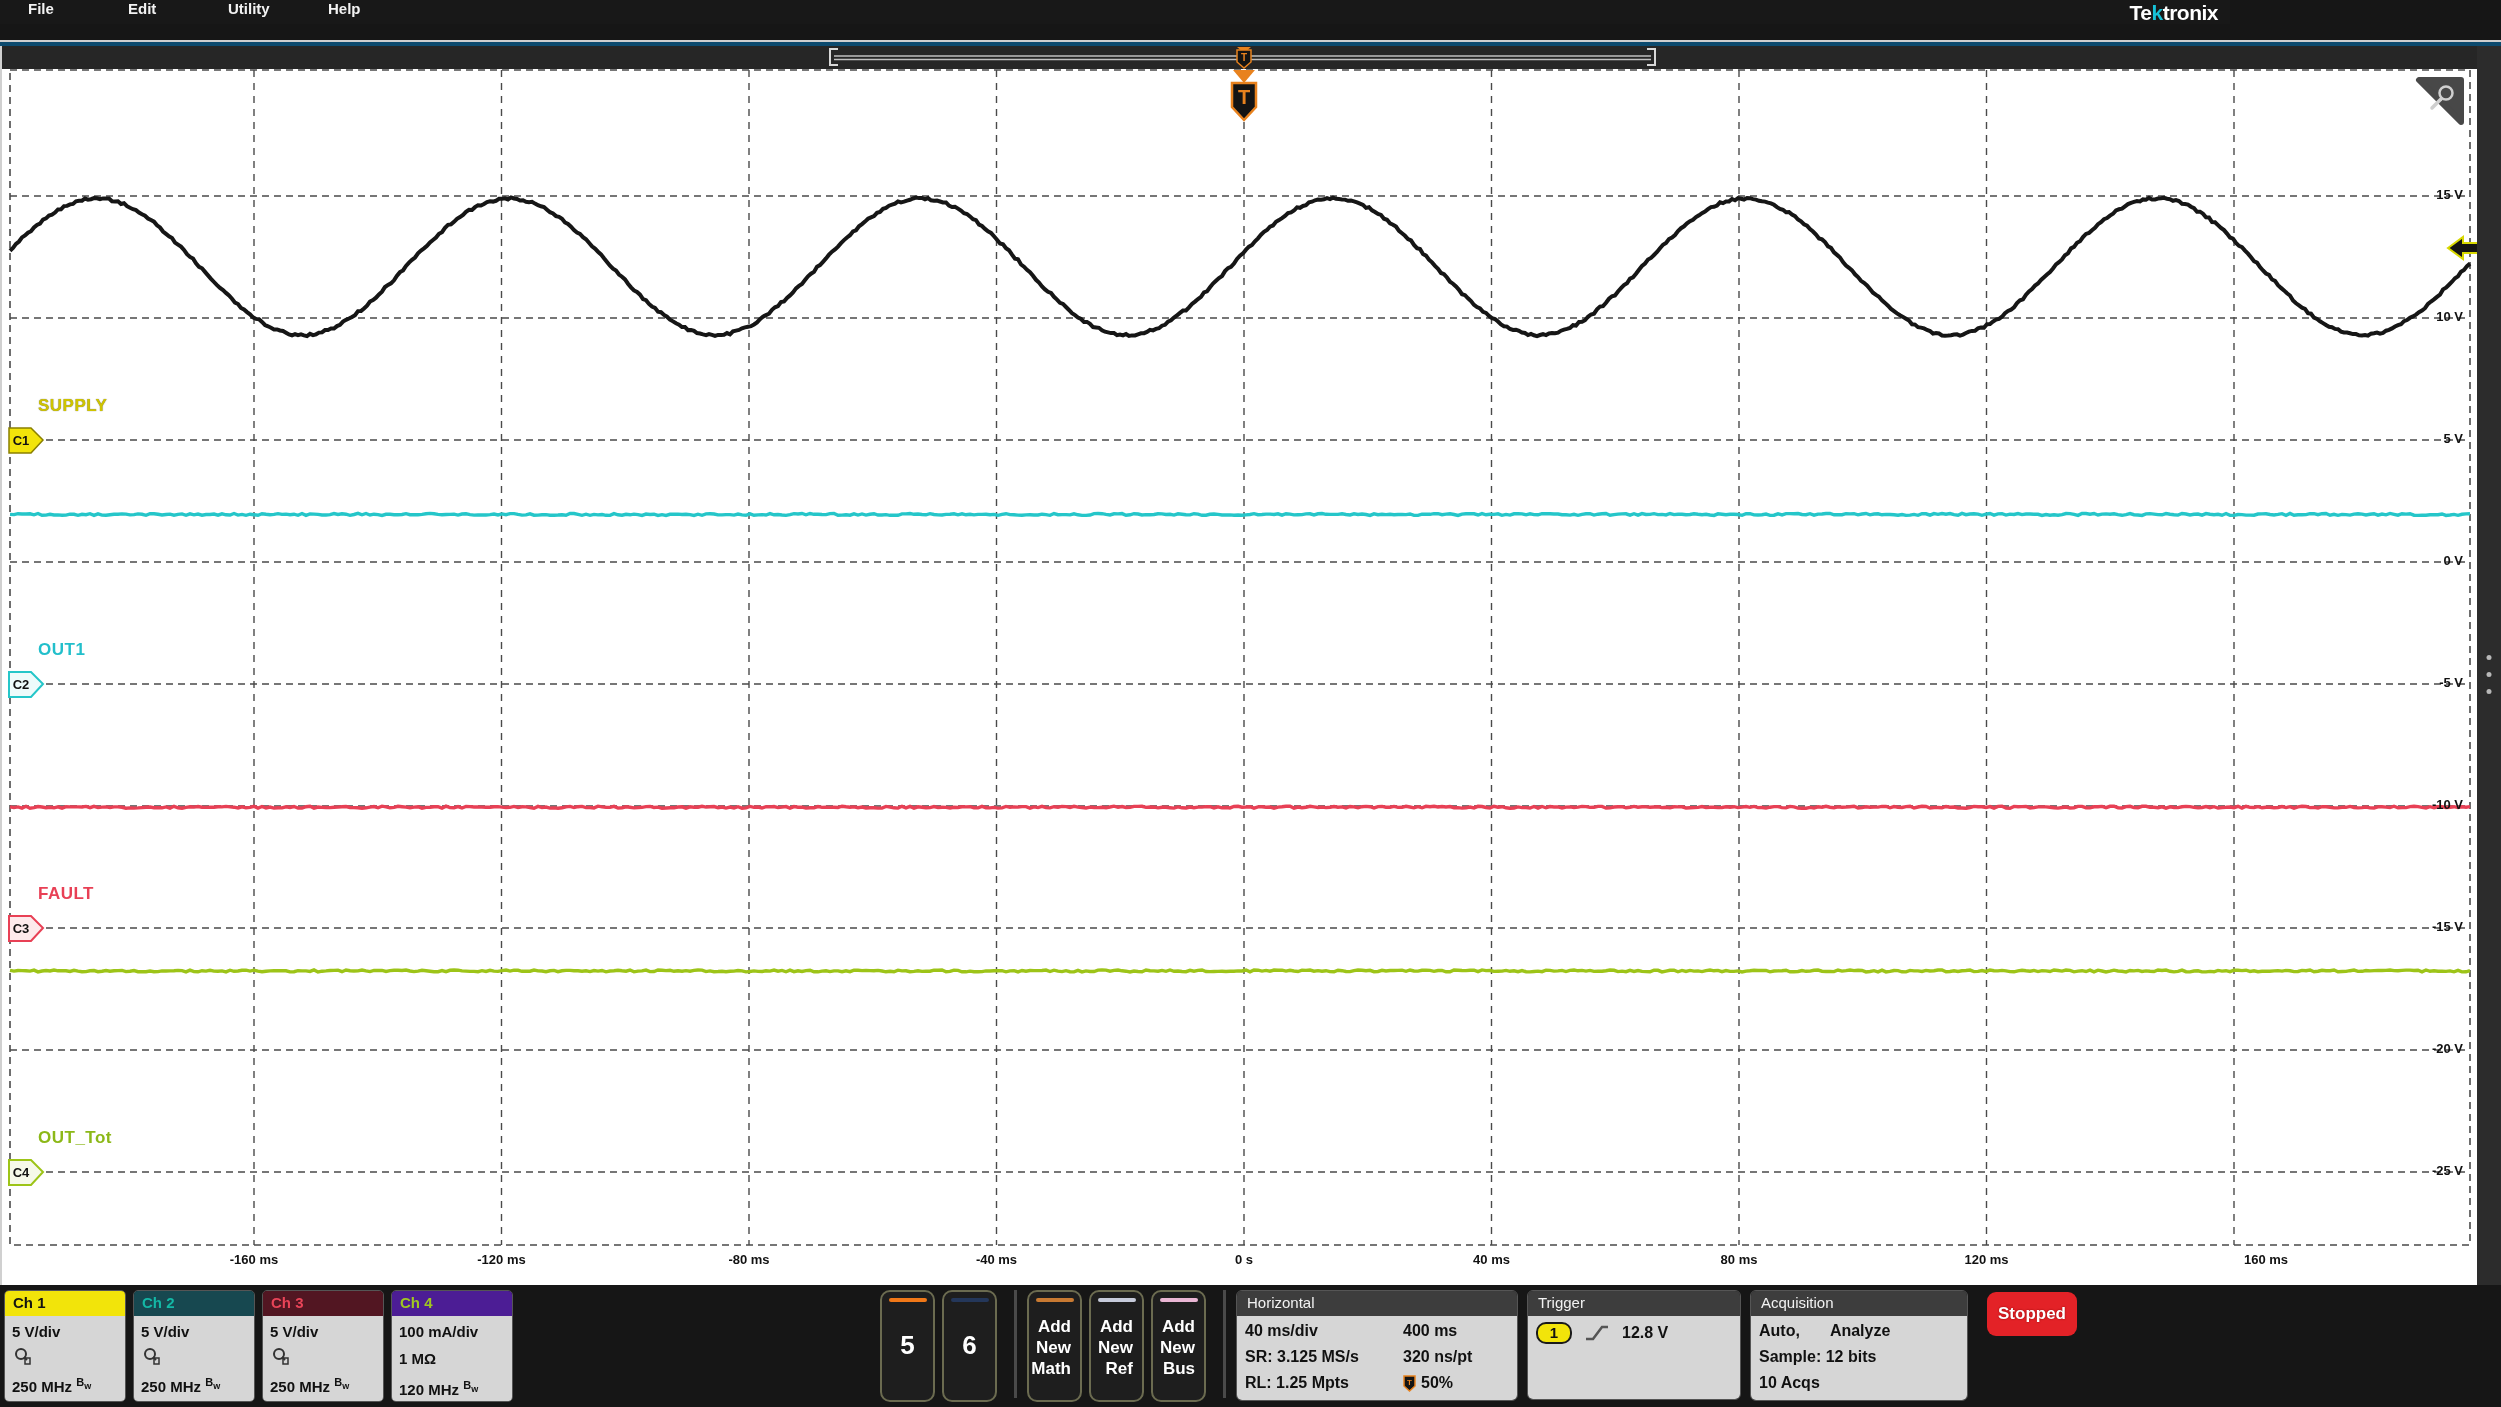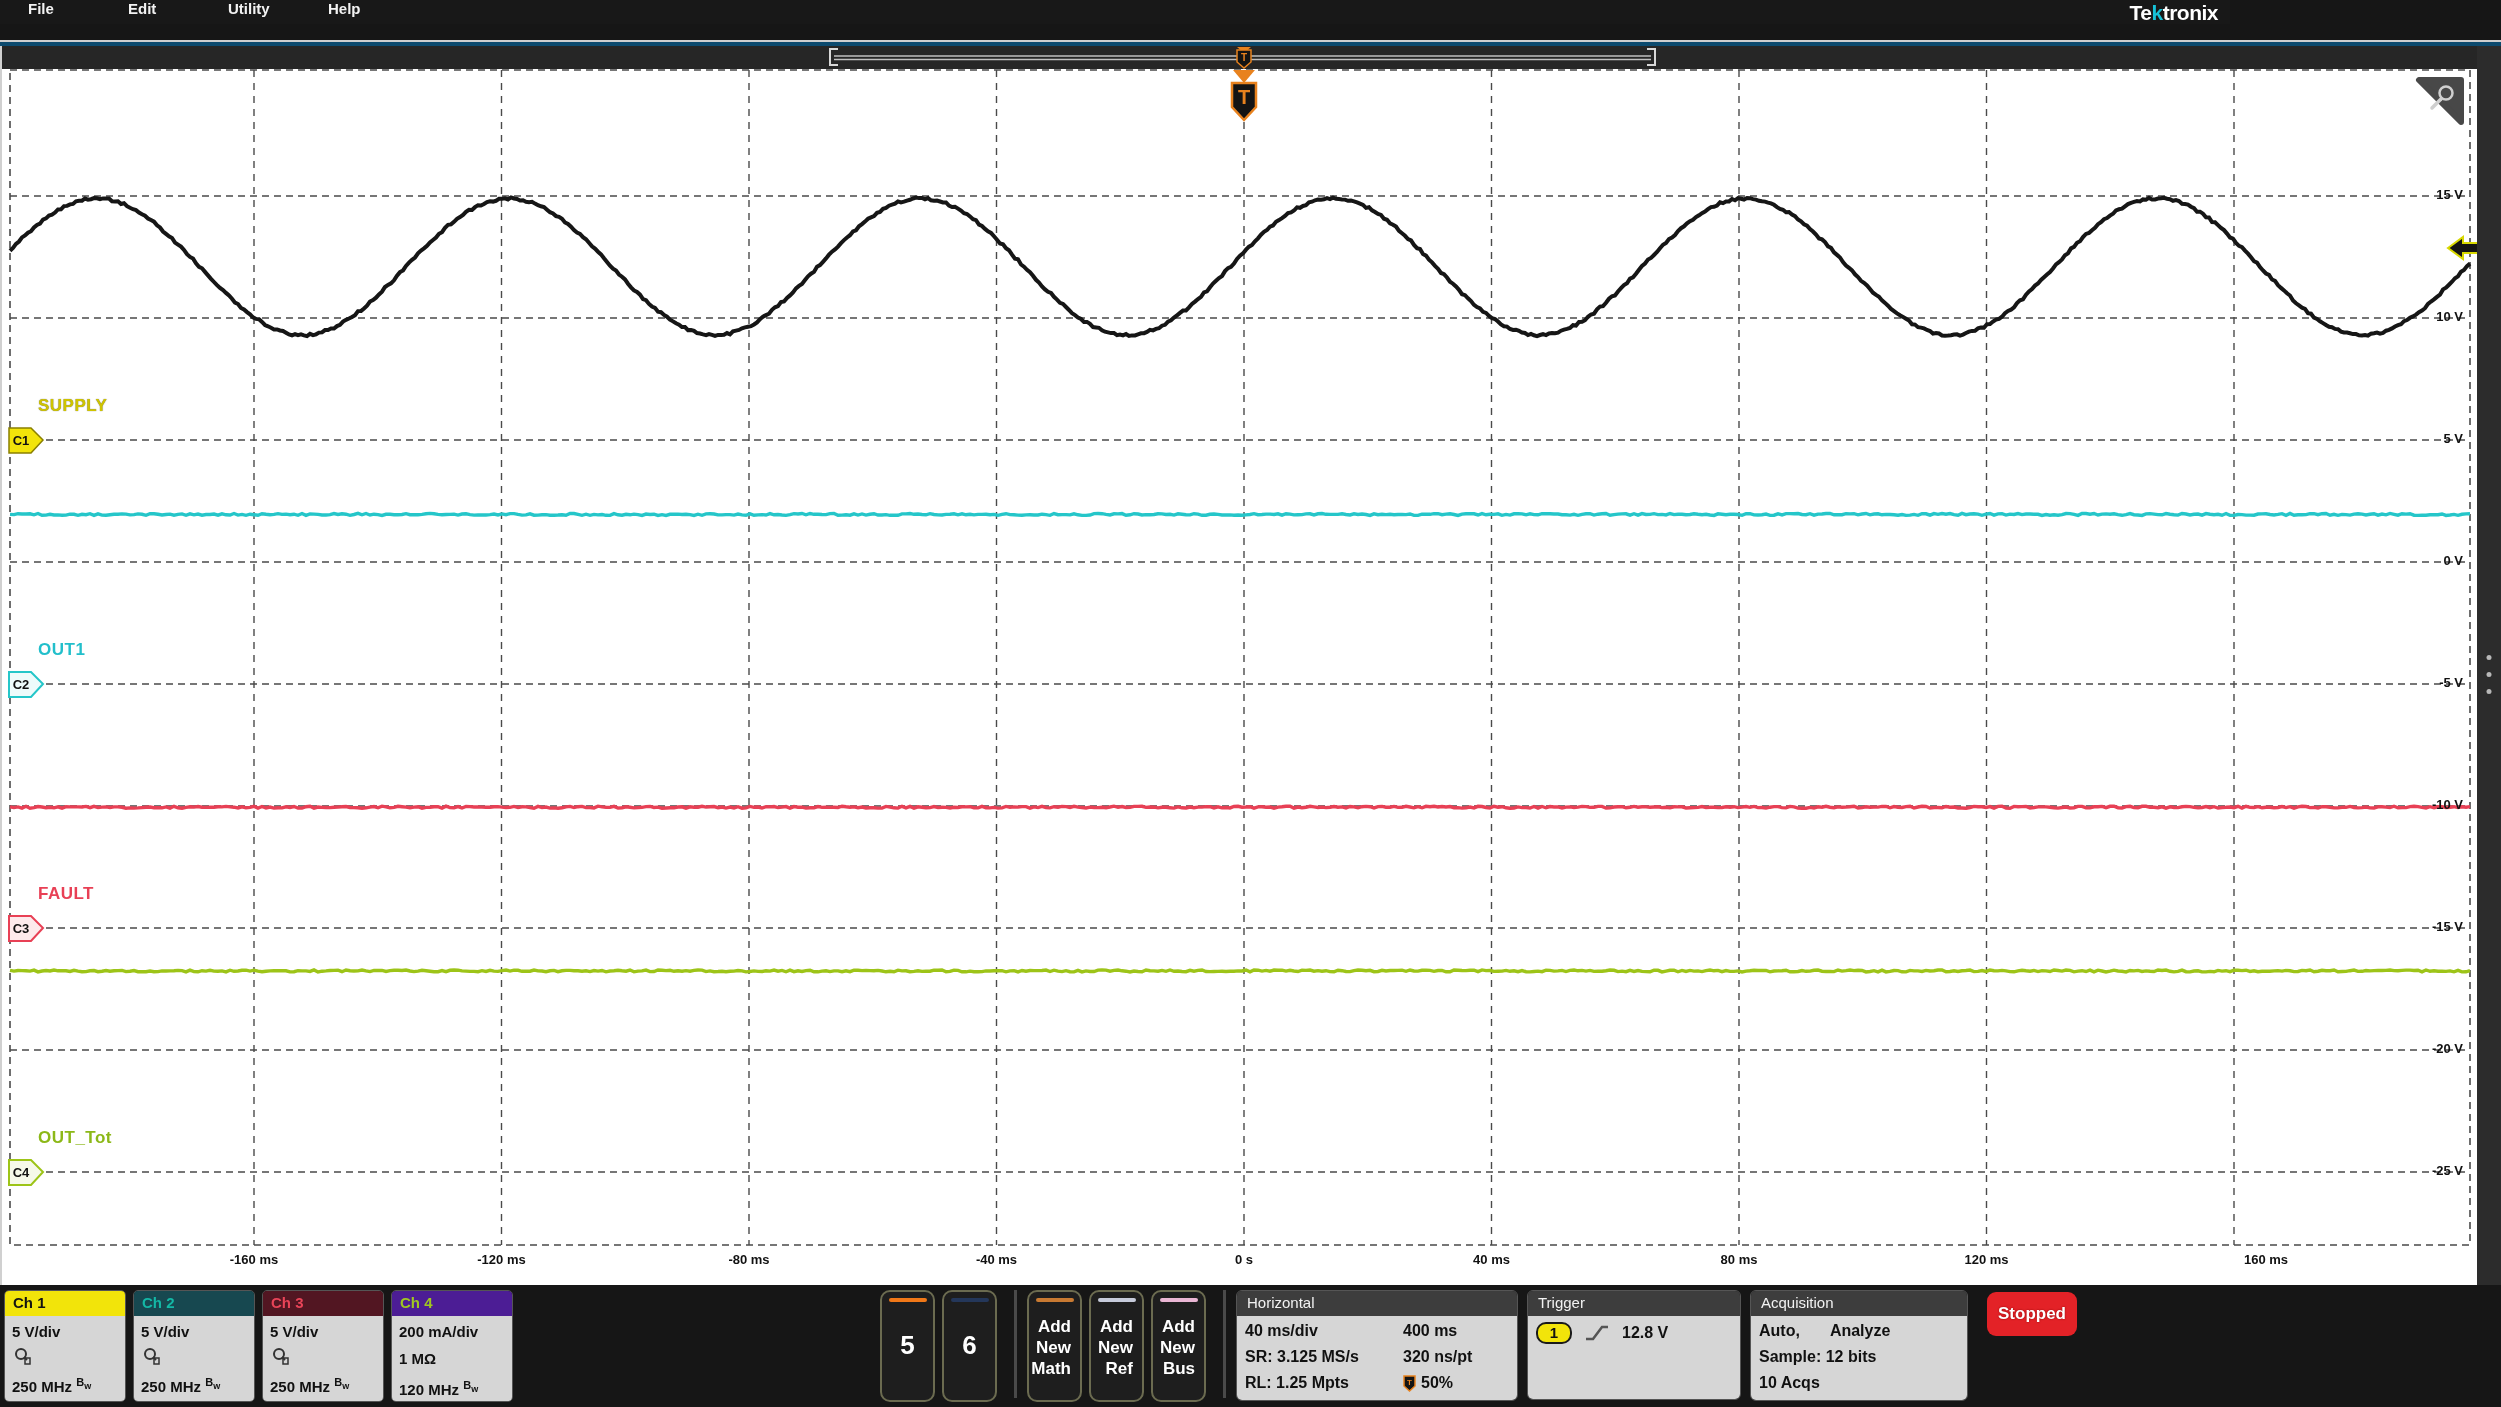--- a/index.html
+++ b/index.html
@@ -257,21 +257,21 @@
             <rect x="13" y="13" width="5" height="6" fill="none" stroke="#333" stroke-width="1.5"></rect>
           </svg>
       </div>
       <div><span>250 MHz</span> <span class="bwmark"><span>B</span><sub>w</sub></span></div>
     </div>
   </div>
 
   <div class="ch-badge">
     <div class="ch-header" style="background:#4c1d95;color:#a0c820">Ch 4</div>
     <div class="ch-body">
-      <div>200 mA/div</div>
+      <div>100 mA/div</div>
       <div>1 MΩ</div>
       <div><span>120 MHz</span> <span class="bwmark"><span>B</span><sub>w</sub></span></div>
     </div>
   </div>
 
   <div class="btn-scope" style="margin-left:auto">
     <div class="btn-bar" style="background: rgb(240, 120, 24);"></div>
     <div class="btn-num">5</div>
   </div>
   <div class="btn-scope">

